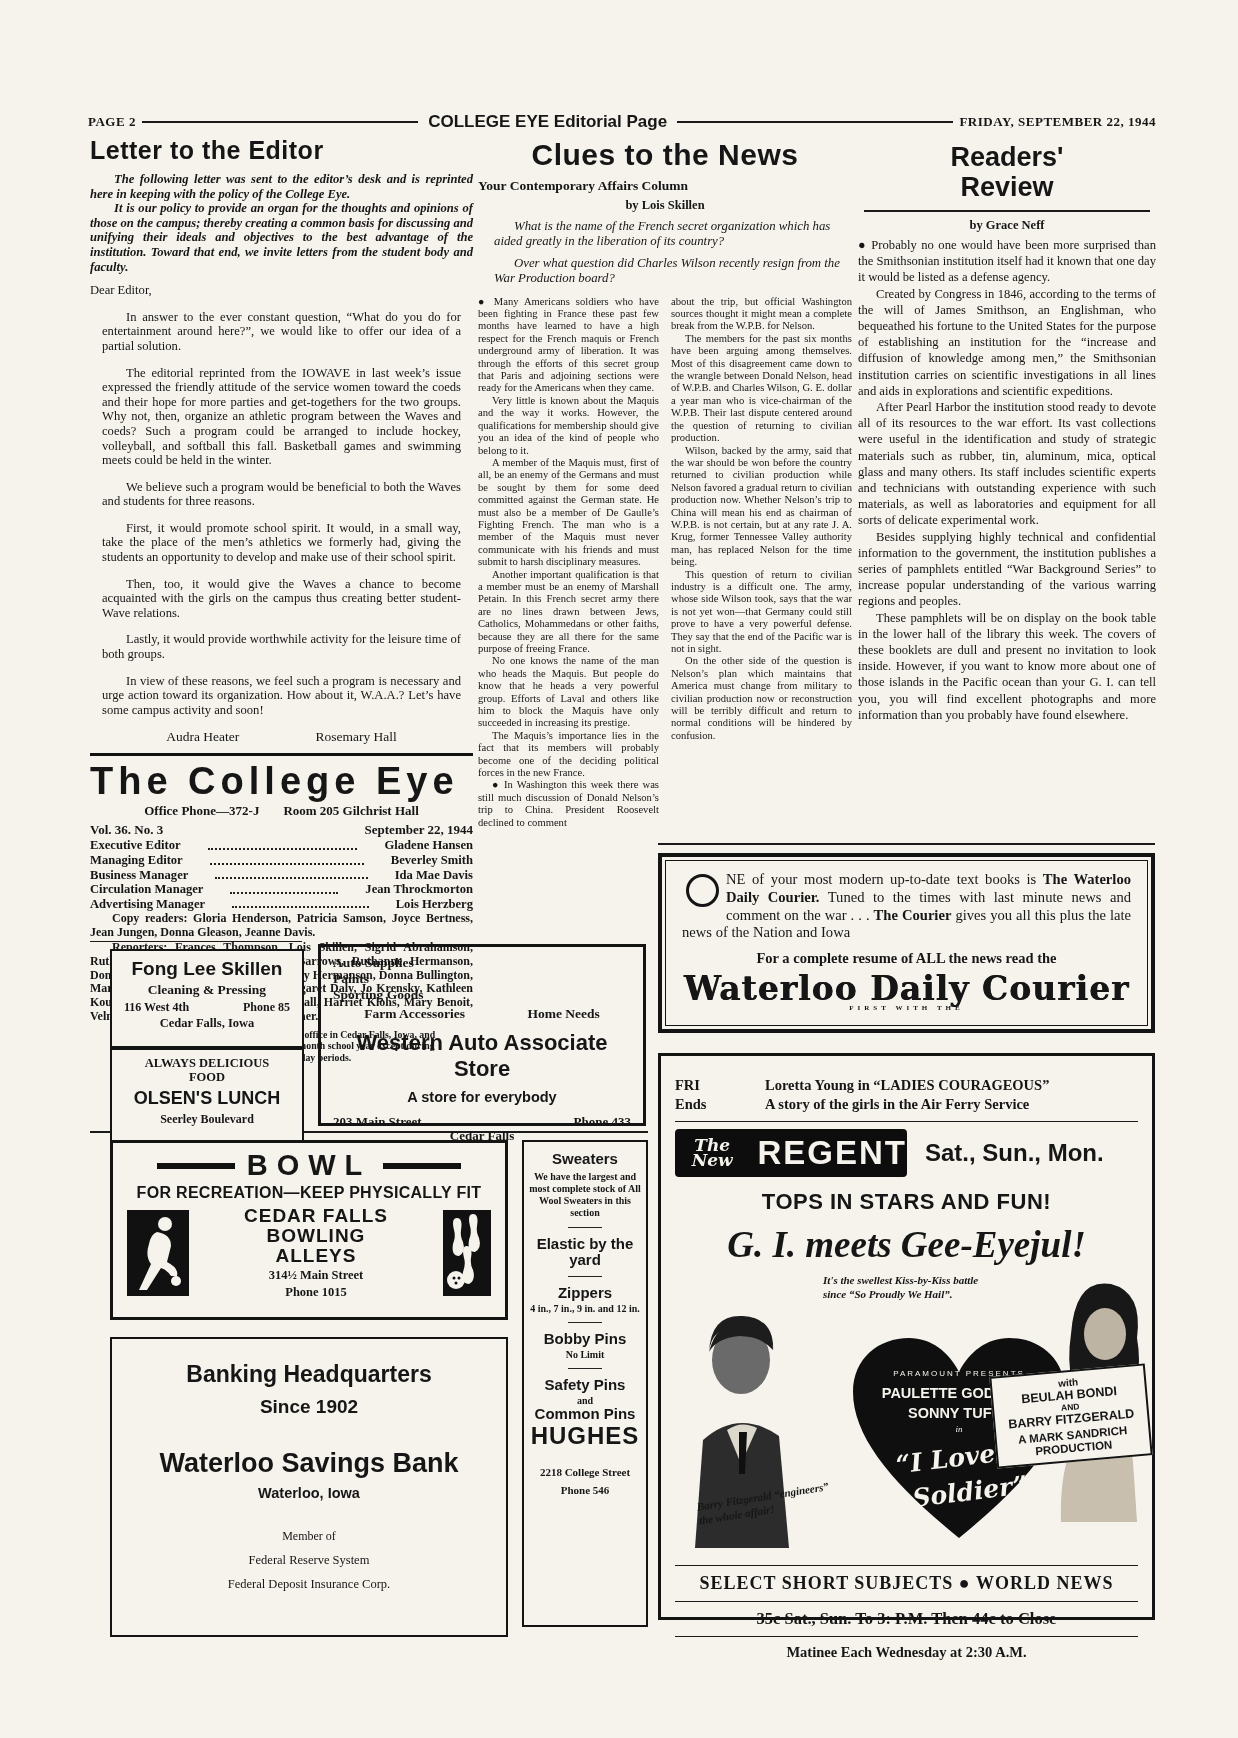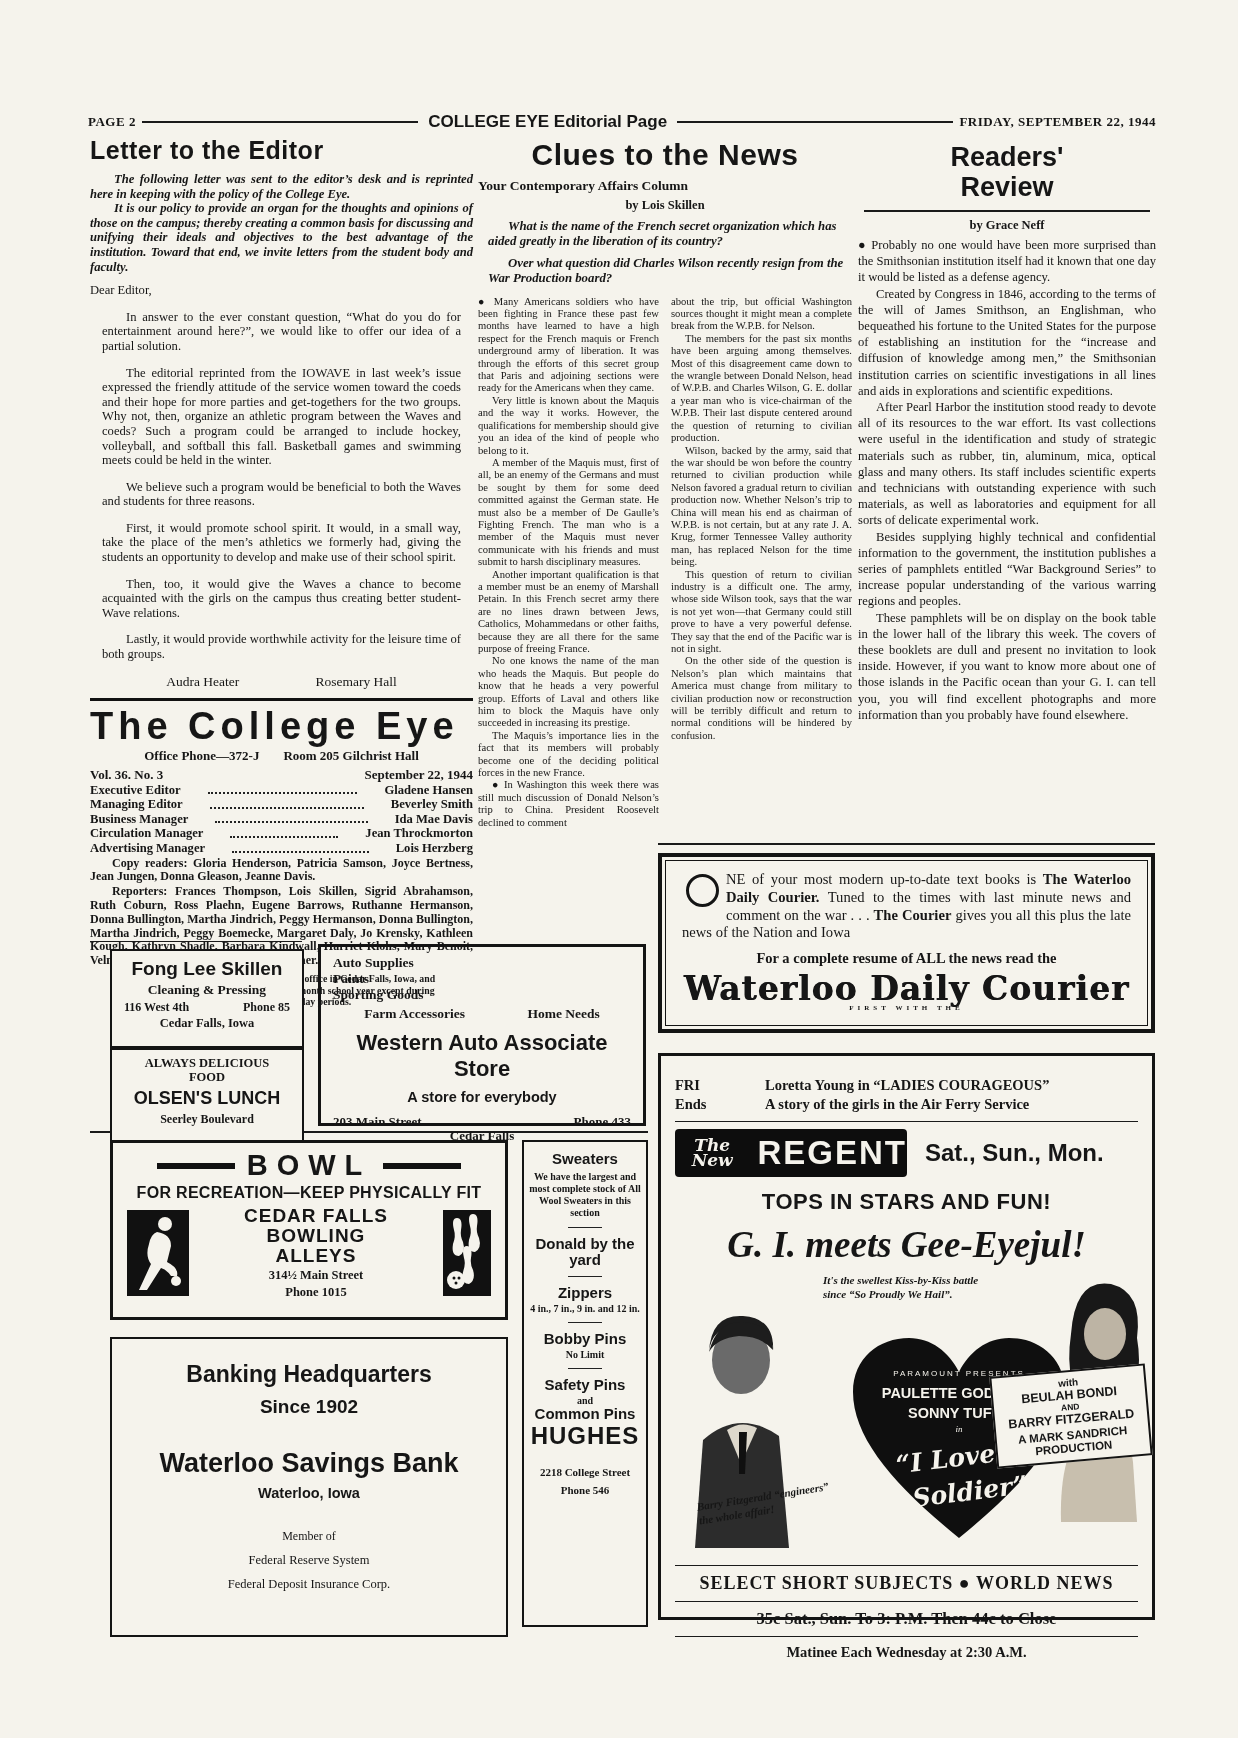--- a/index.html
+++ b/index.html
@@ -37,21 +37,21 @@
   .staff-row{display:flex;align-items:flex-end;font-weight:bold;font-size:12.6px;line-height:14.6px;gap:22px;}
   .leader{flex:1;border-bottom:2px dotted #222;margin:0 5px 3px 5px;}
   .mast-par{font-weight:bold;font-size:12px;line-height:13.8px;text-align:justify;margin:1px 0 0 0;text-indent:22px;}
   .fineprint{font-size:9.8px;line-height:11.6px;font-weight:bold;text-align:center;width:86%;margin:5px auto 0 auto;}
 
   
   .clues{left:478px;top:138px;width:374px;}
   .clues h1{font-family:"Liberation Sans",sans-serif;font-size:30px;margin:0;text-align:center;letter-spacing:.5px;}
   .clues-sub{font-weight:bold;font-size:13.5px;margin-top:6px;}
   .clues-by{font-weight:bold;font-size:12.5px;text-align:center;margin-top:4px;}
-  .clues-q{font-style:italic;font-weight:bold;font-size:12.8px;line-height:15.4px;margin:6px 0 0 10px;text-indent:20px;}
+  .clues-q{font-style:italic;font-weight:normal;font-size:12.8px;line-height:15.4px;margin:6px 0 0 16px;text-indent:20px;}
   .clues-cols{display:flex;gap:12px;margin-top:9px;}
   .ccol{width:181px;font-size:10.6px;line-height:12.4px;text-align:justify;}
   .cp{margin:0;text-indent:14px;}
   .ccol .cp:first-child{text-indent:0;}
 
   
   .readers{left:858px;top:142px;width:298px;}
   .readers h1{font-family:"Liberation Sans",sans-serif;font-size:27px;line-height:30px;margin:0;text-align:center;}
   .readers .rdr-rule{border-top:2px solid #1a1a1a;margin:8px 6px 0 6px;}
   .readers-by{font-weight:bold;font-size:12.5px;text-align:center;margin-top:6px;}
@@ -165,20 +165,21 @@
         <p class="bp">It is our policy to provide an organ for the thoughts and opinions of those on the campus; thereby creating a common basis for discussing and unifying their ideals and objectives to the best advantage of the institution. Toward that end, we invite letters from the student body and faculty.</p>
       </div>
     <div class="dear">Dear Editor,</div>
     <div class="letter-bodytxt just">
         <p class="bp">In answer to the ever constant question, “What do you do for entertainment around here?”, we would like to offer our idea of a partial solution.</p>
         <p class="bp">The editorial reprinted from the IOWAVE in last week’s issue expressed the friendly attitude of the service women toward the coeds and their hope for more parties and get-togethers for the two groups. Why not, then, organize an athletic program between the Waves and coeds? Such a program could be arranged to include hockey, volleyball, and softball this fall. Basketball games and swimming meets could be held in the winter.</p>
         <p class="bp">We believe such a program would be beneficial to both the Waves and students for three reasons.</p>
         <p class="bp">First, it would promote school spirit. It would, in a small way, take the place of the men’s athletics we formerly had, giving the students an opportunity to develop and make use of their school spirit.</p>
         <p class="bp">Then, too, it would give the Waves a chance to become acquainted with the girls on the campus thus creating better student-Wave relations.</p>
         <p class="bp">Lastly, it would provide worthwhile activity for the leisure time of both groups.</p>
+        <p class="bp">In view of these reasons, we feel such a program is necessary and urge action toward its organization. How about it, W.A.A.? Let’s have some campus activity and soon!</p>
       </div>
     <div class="sigrow">
       <span>Audra Heater</span>
       <span>Rosemary Hall</span>
     </div>
 
     <div class="thickrule"></div>
     <div class="ce-title">The College Eye</div>
     <div class="office">
       <span>Office Phone—372-J</span><span>Room 205 Gilchrist Hall</span>
@@ -342,21 +343,21 @@
     <div class="bank-city">Waterloo, Iowa</div>
     <div class="bank-member">Member of</div>
     <div class="bank-fed">Federal Reserve System</div>
     <div class="bank-fed">Federal Deposit Insurance Corp.</div>
   </div>
 
   <div class="abs hughes">
     <div class="hu-h">Sweaters</div>
     <div class="hu-txt">We have the largest and most complete stock of All Wool Sweaters in this section</div>
     <div class="hu-rule"></div>
-    <div class="hu-h">Donald by the yard</div>
+    <div class="hu-h">Elastic by the yard</div>
     <div class="hu-rule"></div>
     <div class="hu-h">Zippers</div>
     <div class="hu-small">4 in., 7 in., 9 in. and 12 in.</div>
     <div class="hu-rule"></div>
     <div class="hu-h">Bobby Pins</div>
     <div class="hu-small">No Limit</div>
     <div class="hu-rule"></div>
     <div class="hu-h">Safety Pins</div>
     <div class="hu-small">and</div>
     <div class="hu-h">Common Pins</div>

